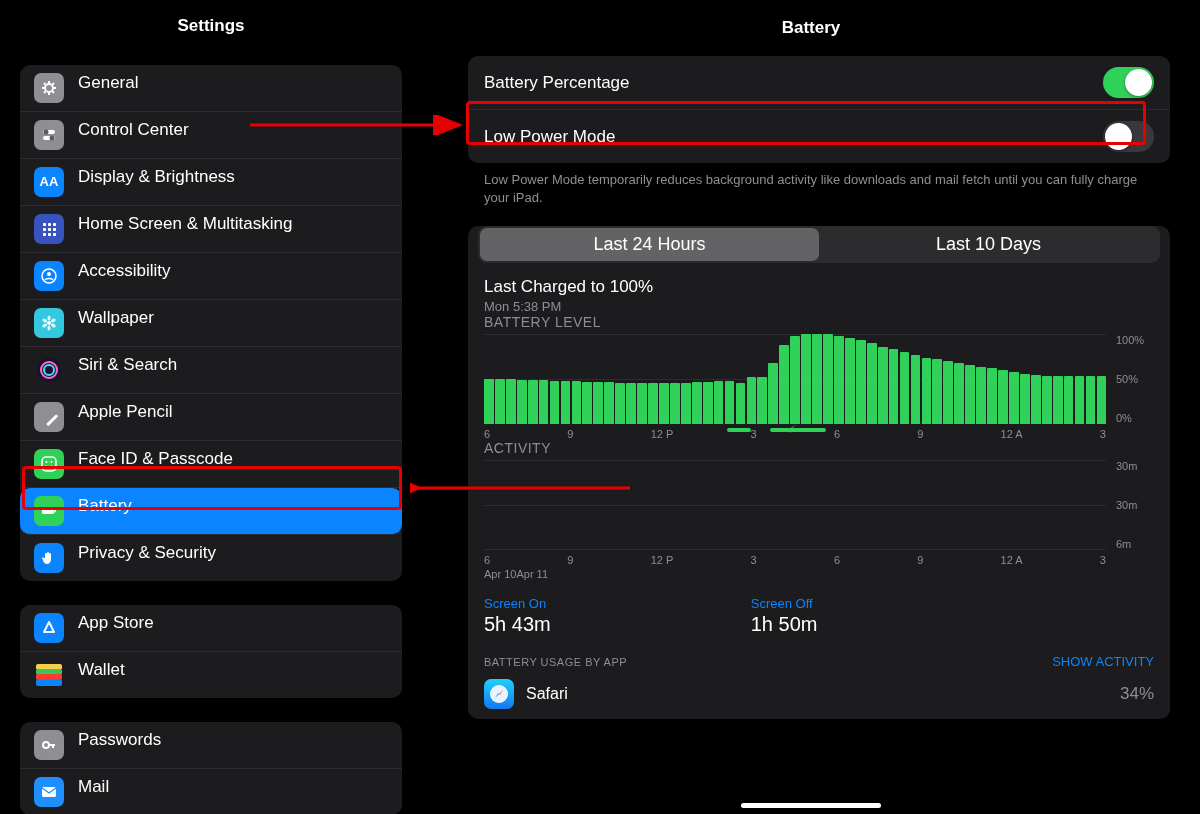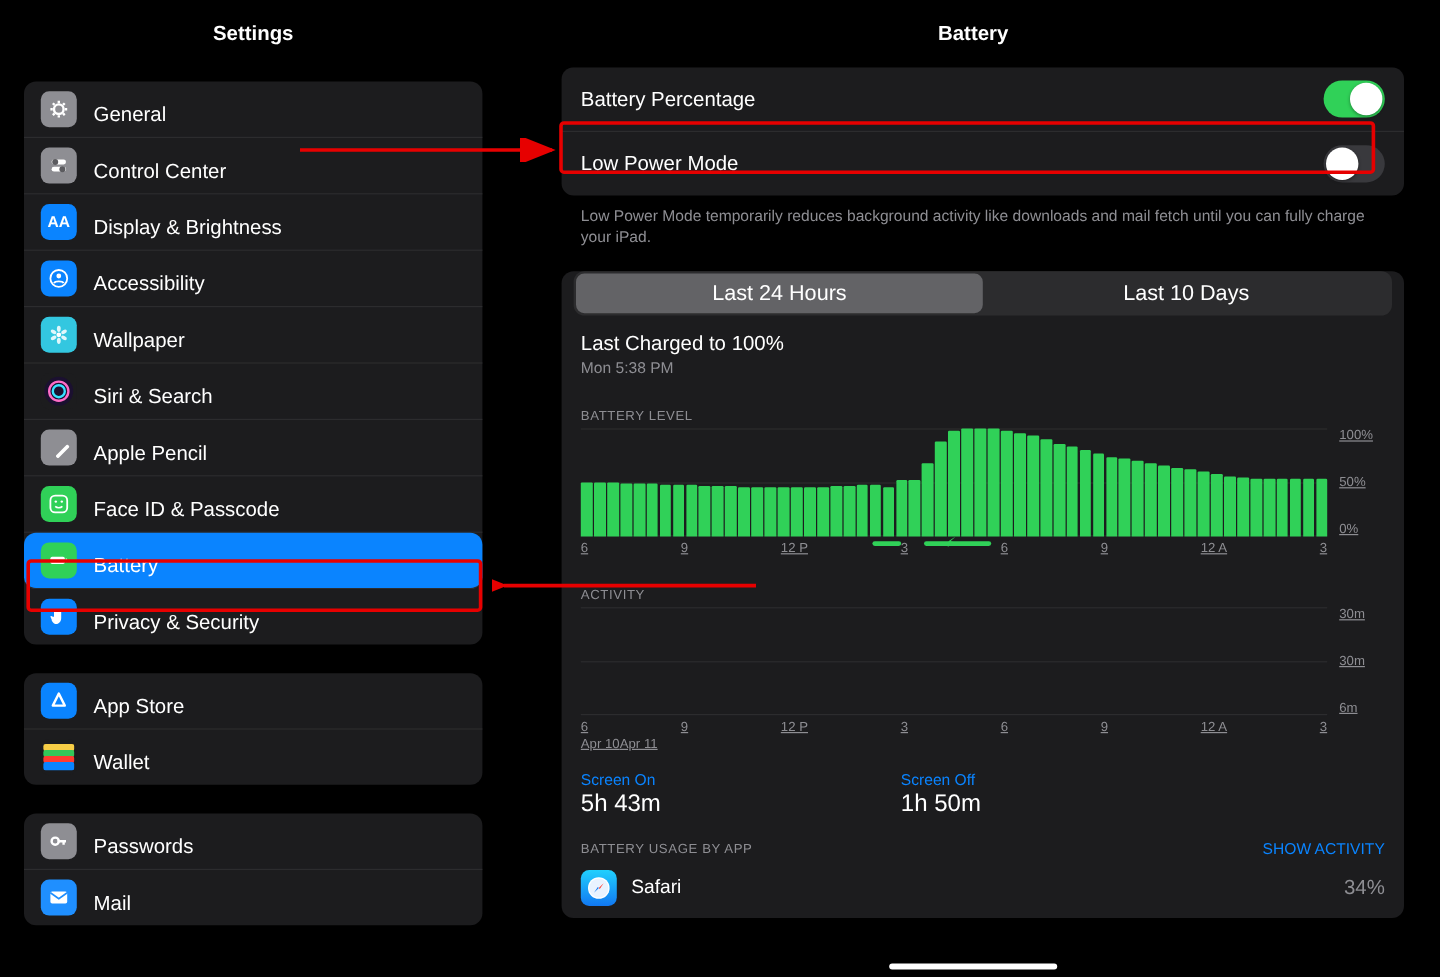--- a/index.html
+++ b/index.html
@@ -10,21 +10,21 @@
   color: #fff;
   overflow: hidden;
   position: relative;
 }
 .app { display: flex; width: 100%; height: 100%; }
 .sidebar { width: 422px; background: #000; display: flex; flex-direction: column; }
 .sidebar-header { height: 56px; display: flex; align-items: center; justify-content: center; font-size: 17px; font-weight: 600; }
 .groups { padding: 0 20px 20px 20px; overflow: hidden; }
 .group { background: #1c1c1e; border-radius: 10px; margin-bottom: 24px; margin-top: 12px; }
 .item {
-  display: flex; align-items: flex-end;
+  display: flex; align-items: flex-start;
   padding: 8px 14px; min-height: 44px;
   border-bottom: 1px solid #2c2c2e;
   cursor: pointer;
 }
 .item:last-child { border-bottom: none; }
 .item.selected { background: #0a84ff; border-radius: 10px; }
 .icon-box {
   width: 30px; height: 30px; border-radius: 7px;
   display: flex; align-items: center; justify-content: center;
   margin-right: 14px; flex-shrink: 0;
@@ -50,22 +50,22 @@
 .hint { color: #8e8e93; font-size: 13px; padding: 8px 16px 0 16px; line-height: 1.35; }
 
 .seg { display: flex; background: #2c2c2e; border-radius: 9px; padding: 2px; margin: 20px 10px 14px 10px; }
 .seg-btn { flex: 1; text-align: center; padding: 6px 0; font-size: 18px; border-radius: 7px; color: #fff; }
 .seg-btn.active { background: #636366; }
 
 .section-pad { padding: 0 16px; }
 .charge-title { font-size: 17px; }
 .charge-sub { color: #8e8e93; font-size: 13px; margin-top: 2px; }
 
-.axis-lbl { color: #8e8e93; font-size: 11px; text-decoration: underline; }
-.chart-head { color: #8e8e93; font-size: 11px; letter-spacing: .5px; margin: 27px 0 4px 0; }
+.axis-lbl { color: #8e8e93; font-size: 11px; }
+.chart-head { color: #8e8e93; font-size: 14px; letter-spacing: .5px; margin: 0 0 4px 0; }
 
 .chart-wrap { position: relative; display: flex; }
 .chart { flex: 1; position: relative; }
 .ylabels { width: 48px; display: flex; flex-direction: column; justify-content: space-between; align-items: flex-start; padding-left: 10px; }
 .xaxis { display: flex; justify-content: space-between; margin-top: 4px; padding-right: 48px; }
 
 .bars { position: absolute; inset: 0; display: flex; align-items: flex-end; gap: 1.2px; }
 .bars.lvl .bar { flex:1; background: #30d158; border-top-left-radius: 1px; border-top-right-radius: 1px; }
 .bars.act .abar { flex:1; display:flex; flex-direction:column; justify-content:flex-end; }
 .abar .seg-dark { background:#0a60ff; }
@@ -130,20 +130,36 @@
                 <circle cx="12" cy="12" r="2.5" fill="#5b5b5f"></circle>
               </svg>
             </div>
             <span class="item-label">Control Center</span>
           </div>
           <div class="item">
             <div class="icon-box" style="background: rgb(10, 132, 255);">
               <span style="color:#fff;font-size:13px;font-weight:700">AA</span>
             </div>
             <span class="item-label">Display &amp; Brightness</span>
+          </div>
+          <div class="item">
+            <div class="icon-box" style="background: rgb(57, 83, 190);">
+              <svg width="18" height="18" viewBox="0 0 18 18">
+                <rect x="3" y="3" width="3" height="3" rx="0.7" fill="#fff"></rect>
+                <rect x="3" y="8" width="3" height="3" rx="0.7" fill="#fff"></rect>
+                <rect x="3" y="13" width="3" height="3" rx="0.7" fill="#fff"></rect>
+                <rect x="8" y="3" width="3" height="3" rx="0.7" fill="#fff"></rect>
+                <rect x="8" y="8" width="3" height="3" rx="0.7" fill="#fff"></rect>
+                <rect x="8" y="13" width="3" height="3" rx="0.7" fill="#fff"></rect>
+                <rect x="13" y="3" width="3" height="3" rx="0.7" fill="#fff"></rect>
+                <rect x="13" y="8" width="3" height="3" rx="0.7" fill="#fff"></rect>
+                <rect x="13" y="13" width="3" height="3" rx="0.7" fill="#fff"></rect>
+              </svg>
+            </div>
+            <span class="item-label">Home Screen &amp; Multitasking</span>
           </div>
           <div class="item">
             <div class="icon-box" style="background: rgb(10, 132, 255);">
               <svg width="18" height="18" viewBox="0 0 18 18">
                 <circle cx="9" cy="9" r="7" fill="none" stroke="#fff" stroke-width="1.5"></circle>
                 <circle cx="9" cy="7" r="2" fill="#fff"></circle>
                 <path d="M5 13c1-2 7-2 8 0" stroke="#fff" stroke-width="1.5" fill="none"></path>
               </svg>
             </div>
             <span class="item-label">Accessibility</span>

